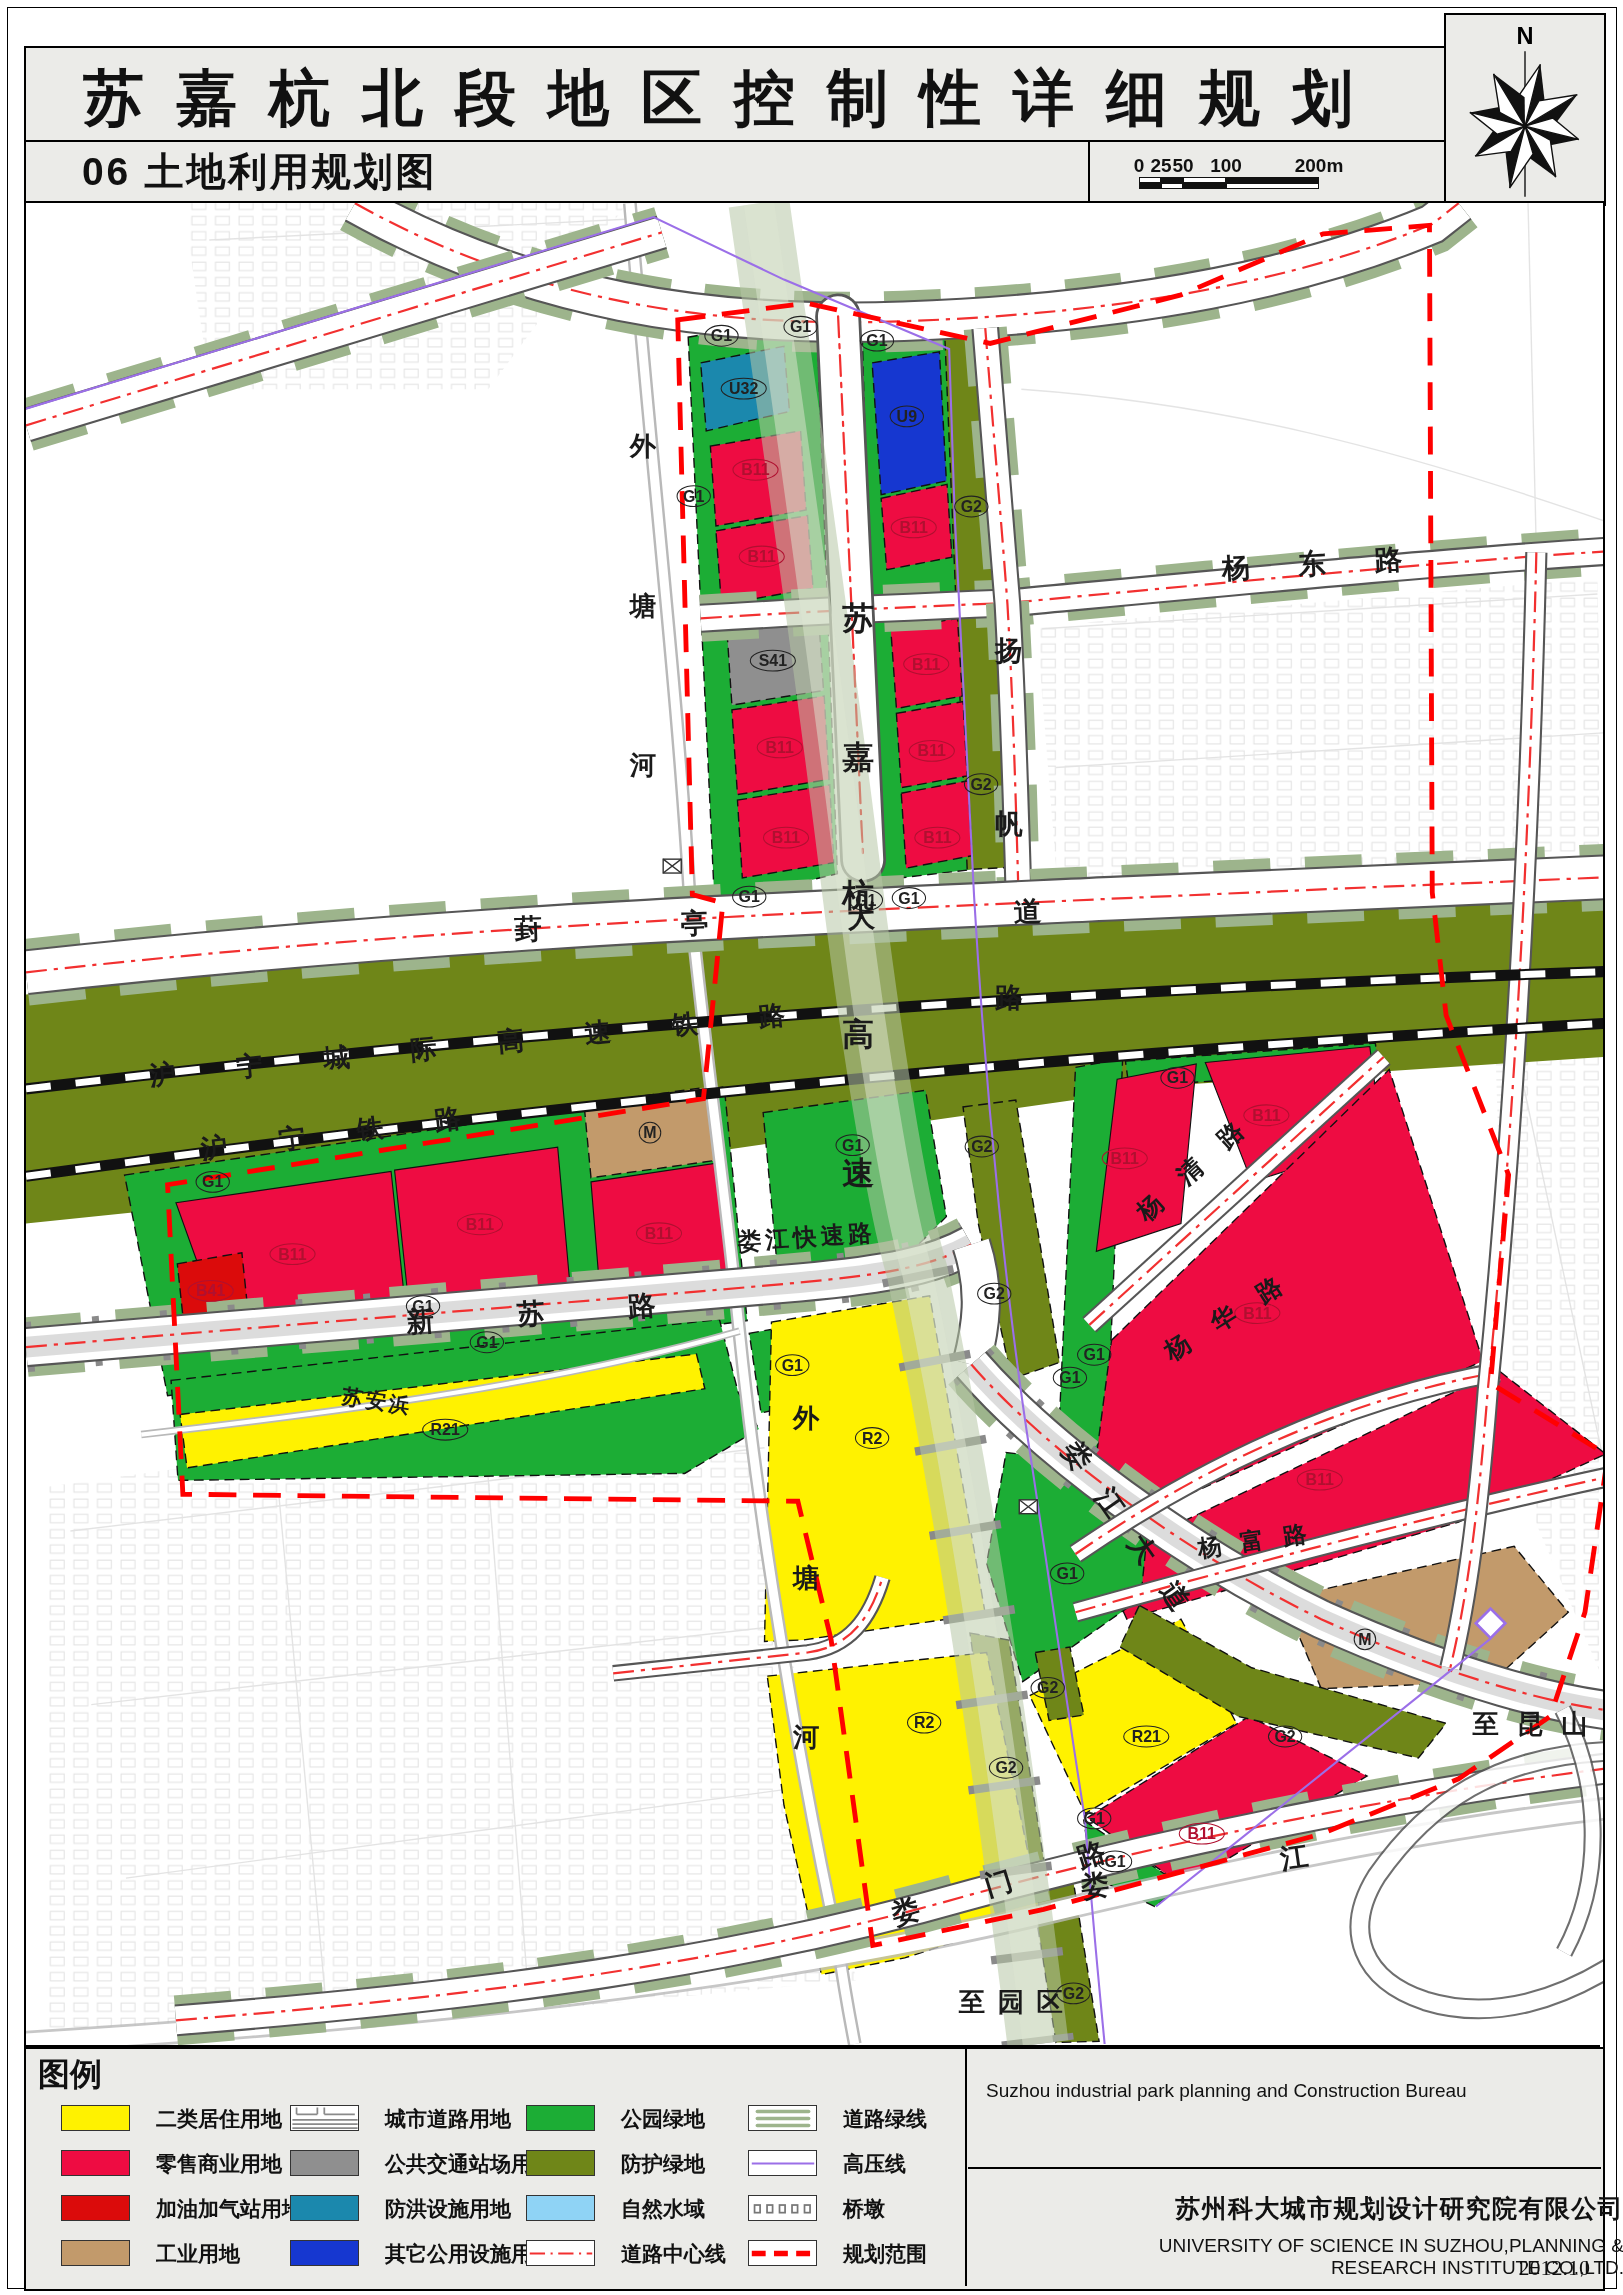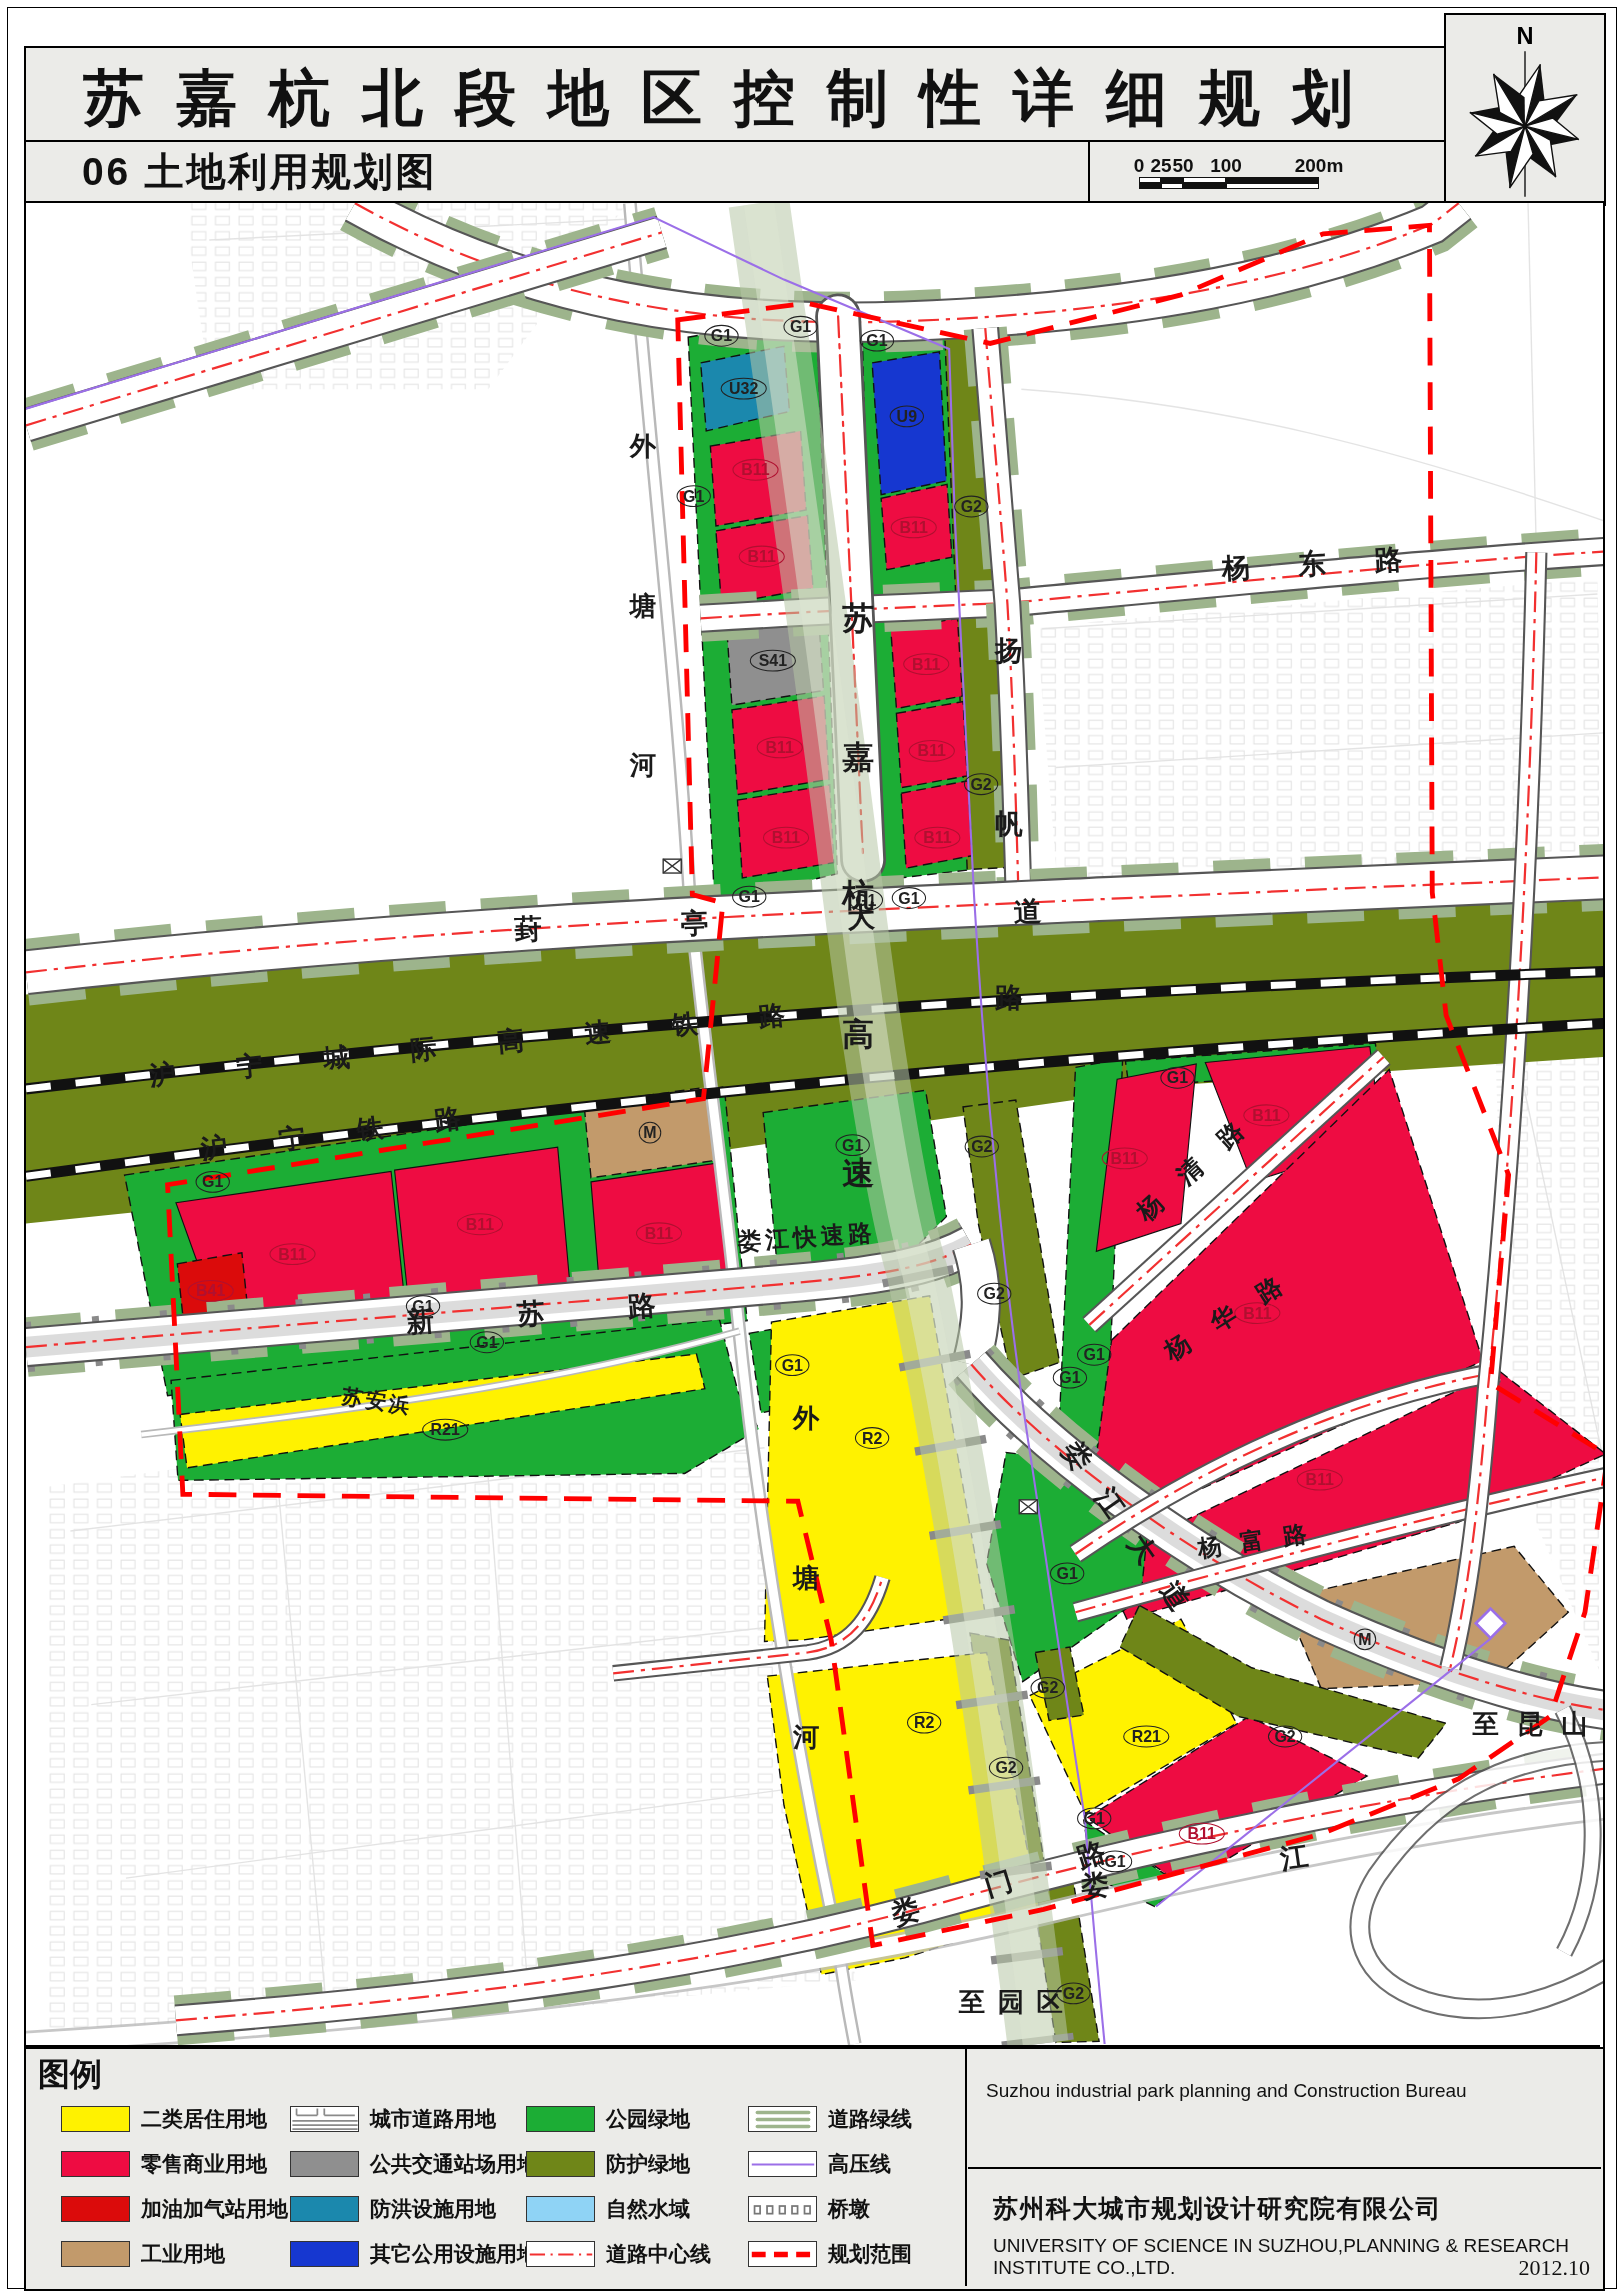--- a/index.html
+++ b/index.html
@@ -16,29 +16,29 @@
   #subtitle-cell{left:26px;top:142px;width:1062px;height:59px;display:flex;align-items:center;}
   #page-subtitle{font-size:39px;font-weight:bold;margin-left:56px;letter-spacing:2.8px;}
   #scale-cell{left:1088px;top:142px;width:355px;height:59px;border-left:2.1px solid #000;}
   #north-box{left:1444px;top:12.5px;width:158px;height:189px;border:2.8px solid #000;background:#ebebe8;}
   .sb-lab{position:absolute;font-size:19px;font-weight:bold;transform:translateX(-50%);}
   .sb-seg{position:absolute;height:6.2px;border:0.7px solid #111;box-sizing:border-box;}
   
   #legend-band{left:26px;top:2045px;width:1574px;height:241px;border-top:2.8px solid #000;}
   #legend-title{left:38px;top:2053px;font-size:32px;font-weight:bold;}
   #legend-grid{left:61px;top:2096px;width:895px;height:180px;display:grid;grid-template-columns:229px 236px 222px 201px;grid-auto-rows:45px;align-items:center;}
-  .legend-item{display:flex;align-items:center;gap:11px;}
+  .legend-item{display:flex;align-items:flex-start;gap:26px;}
   .sw{width:69px;height:26px;border:0.7px solid #333;box-sizing:border-box;flex:0 0 auto;position:relative;background:#fff;}
   .legend-item span.lab{font-size:21px;font-weight:bold;white-space:nowrap;}
   #legend-divider{left:965px;top:2048px;width:0;height:238px;border-left:2.8px solid #000;}
   #footer-divider{left:968px;top:2167px;width:633px;height:0;border-top:2.8px solid #000;}
   .org-cn{font-size:25px;font-weight:bold;letter-spacing:1.4px;}
   .org-en{font-size:19px;margin-top:9.7px;}
   #org-a{left:986px;top:2070px;}
-  #org-b{left:993px;top:2192px;}
+  #org-b{left:1051px;top:2192px;text-align:right;}
   #map-date{left:1590px;top:2255px;font-size:22px;transform:translateX(-100%);font-family:Liberation Serif, serif;}
   
   text{font-family:"Liberation Sans",sans-serif;}
   .mlabel{fill:#1a1a1a;font-weight:bold;}
   .pl-red{fill:#b01030;}
   .pl-dark{fill:#222;}
   .rv{fill:none;stroke:var(--c-verge);stroke-dasharray:82 50;}
   .rc{fill:none;stroke:#565656;}
   .rf{fill:none;stroke:#ffffff;}
   .rcl{fill:none;stroke:var(--c-centerline);stroke-width:3.2;stroke-dasharray:30 10 6 10;}

